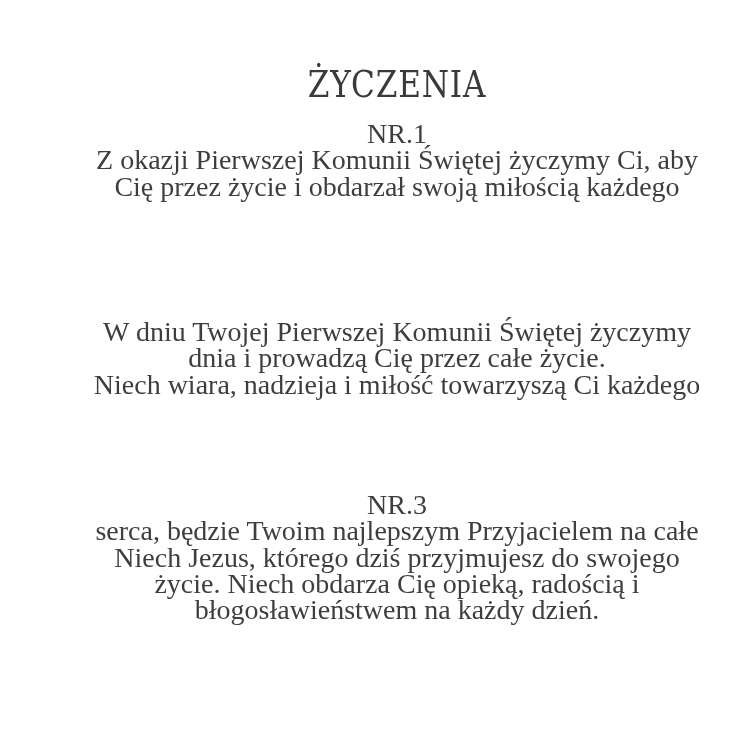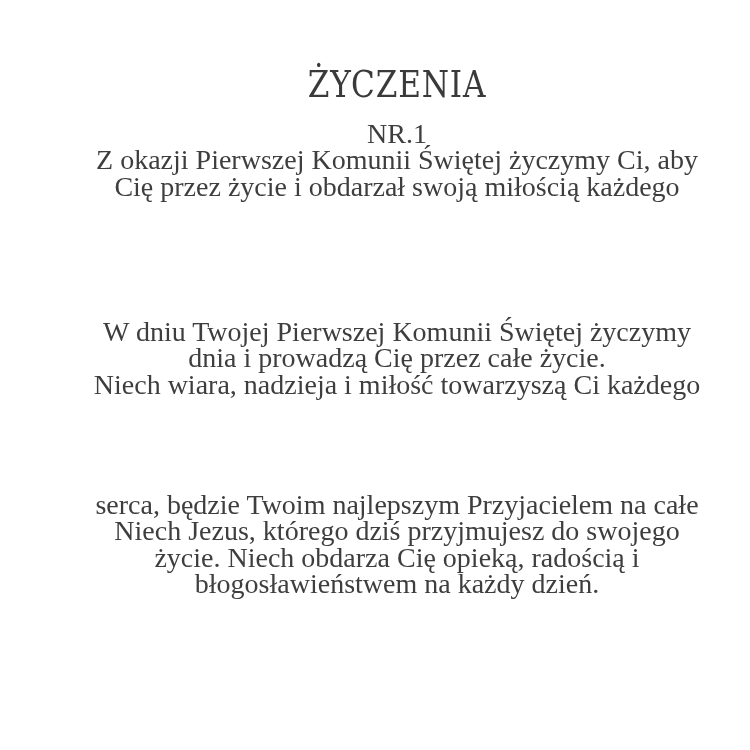--- a/index.html
+++ b/index.html
@@ -25,18 +25,19 @@
     <span class="line">Cię przez życie i obdarzał swoją miłością każdego</span>
   </div>
 
   <div class="wish" id="w2">
     <span class="line">W dniu Twojej Pierwszej Komunii Świętej życzymy</span>
     <span class="line">dnia i prowadzą Cię przez całe życie.</span>
     <span class="line">Niech wiara, nadzieja i miłość towarzyszą Ci każdego</span>
   </div>
 
   <div class="wish" id="w3">
+    <span class="num">NR.3</span>
     <span class="line">serca, będzie Twoim najlepszym Przyjacielem na całe</span>
     <span class="line">Niech Jezus, którego dziś przyjmujesz do swojego</span>
     <span class="line">życie. Niech obdarza Cię opieką, radością i</span>
     <span class="line">błogosławieństwem na każdy dzień.</span>
   </div>
 </div>
 
 </body></html>

